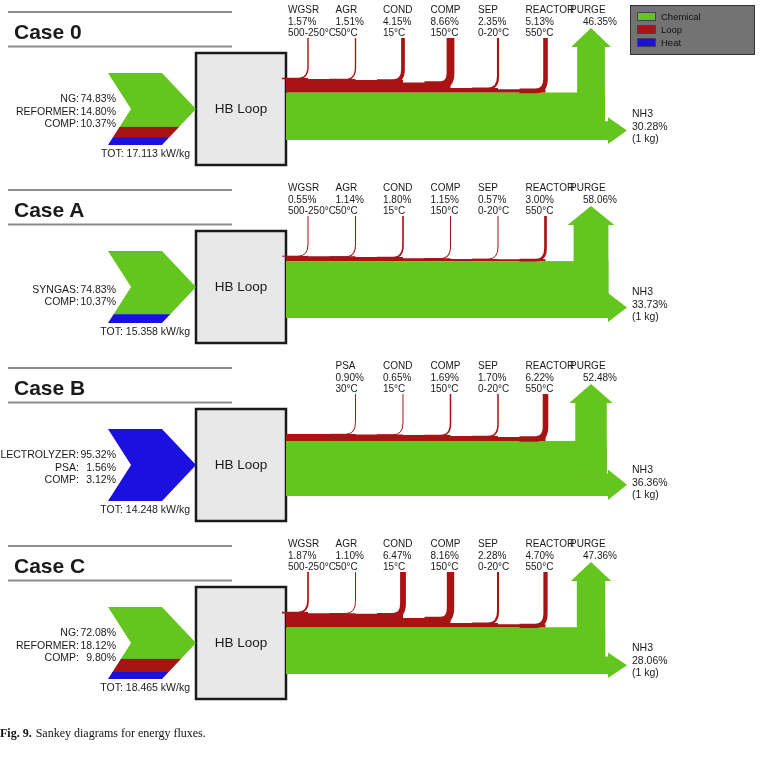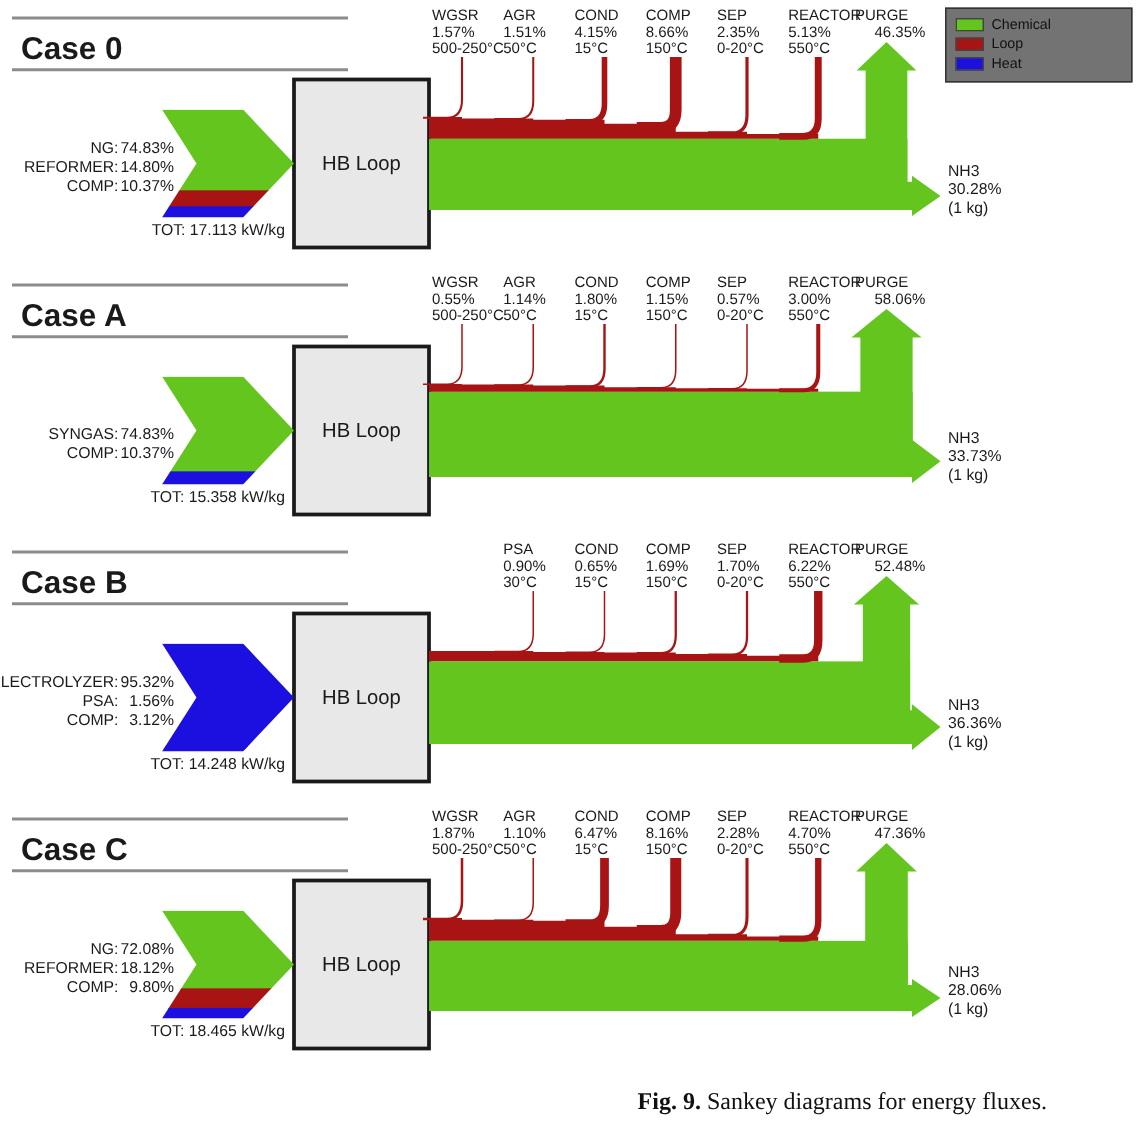--- a/index.html
+++ b/index.html
@@ -4,21 +4,21 @@
 <style>
   html,body{margin:0;padding:0;background:#fff;}
   body{width:760px;height:760px;position:relative;font-family:"Liberation Sans",sans-serif;overflow:hidden;}
   #figure{position:absolute;left:0;top:0;width:760px;}
   #figure svg{display:block;}
   svg text{fill:#1a1a1a;}
   .legend{position:absolute;top:5px;right:5px;width:125px;background:#737373;border:1.5px solid #333;padding:4px 6px 5px 6px;box-sizing:border-box;z-index:5;}
   .legend-row{display:flex;align-items:center;height:13px;}
   .legend-swatch{display:inline-block;width:17px;height:7px;border:1px solid #444;margin-right:5px;flex:0 0 auto;}
   .legend-label{font-size:9.5px;color:#111;line-height:13px;white-space:nowrap;}
-  .caption{position:absolute;top:726px;left:0;width:698px;text-align:right;font-family:"Liberation Serif",serif;font-size:16px;color:#111;}
+  .caption{position:absolute;top:726px;left:0;width:698px;text-align:left;font-family:"Liberation Serif",serif;font-size:12px;color:#111;}
   .caption b{margin-right:4px;}
 </style>
 </head>
 <body>
 
 <div id="figure">
     <svg width="760" height="178" viewBox="0 0 760 178">
       <line x1="8" y1="12" x2="232" y2="12" stroke="#8c8c8c" stroke-width="2"></line>
       <text x="14" y="39" font-size="21" text-anchor="start" font-weight="bold">Case 0</text>
       <line x1="8" y1="46.5" x2="232" y2="46.5" stroke="#8c8c8c" stroke-width="2"></line>

